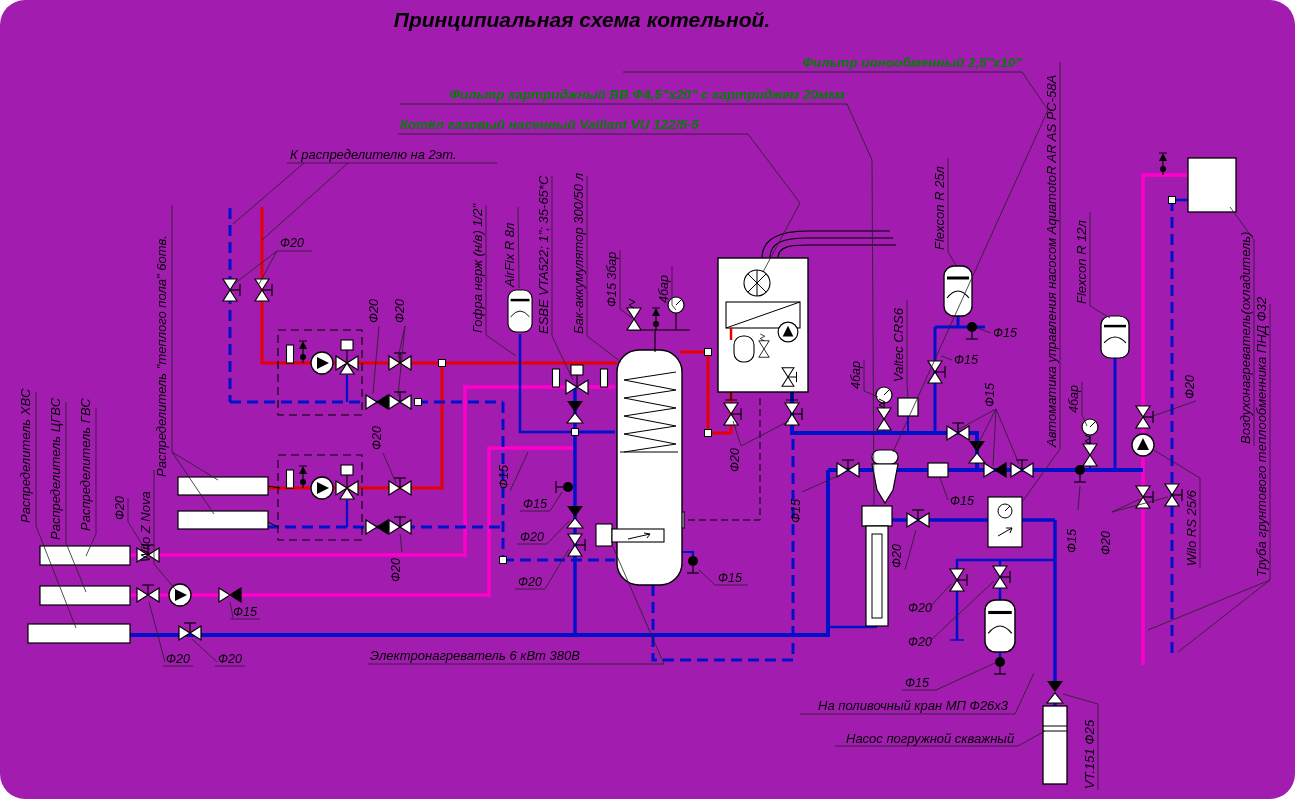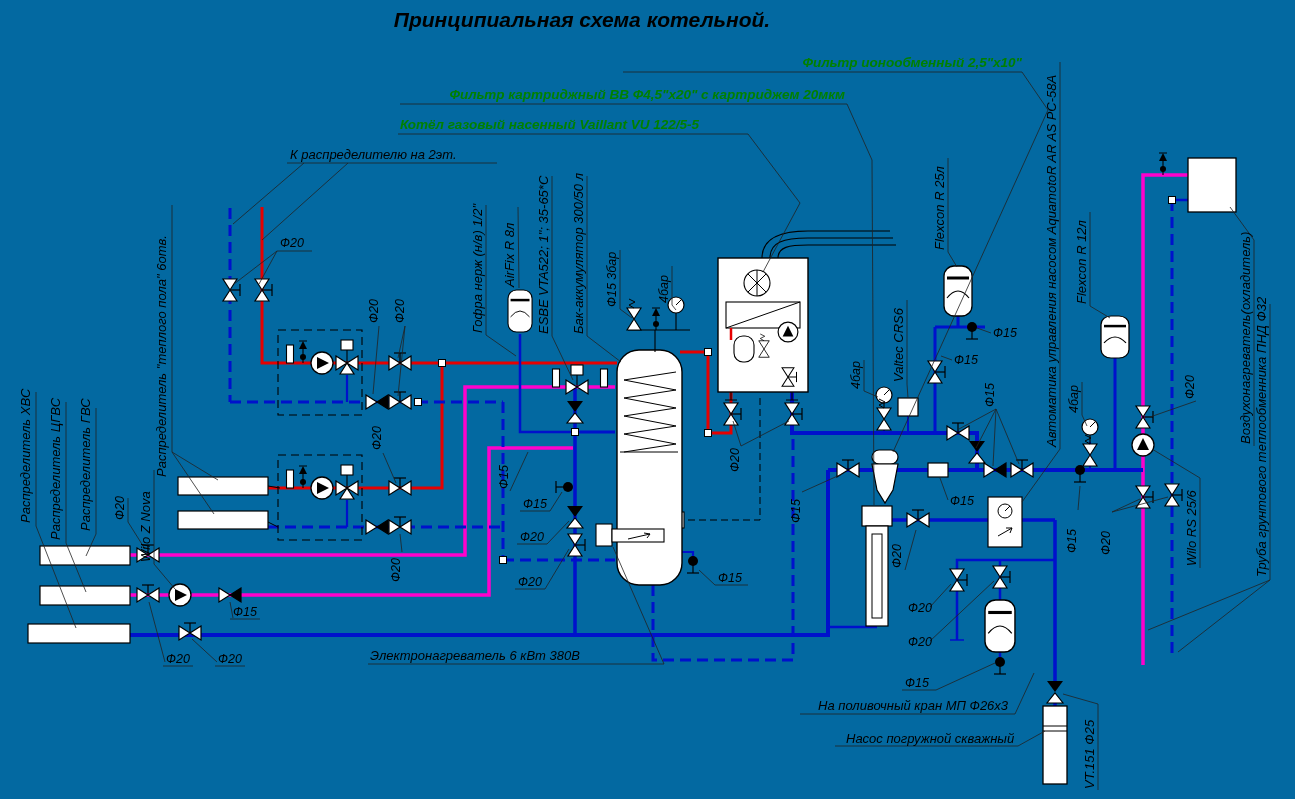--- a/index.html
+++ b/index.html
@@ -1,17 +1,17 @@
 <!DOCTYPE html>
 <html><head>
 <meta charset="utf-8">
 <style>
   html,body{margin:0;padding:0;background:#fff;}
-  .sheet{position:relative;width:1295px;height:799px;background:#0369a1;overflow:hidden;
-         font-family:"Liberation Sans",sans-serif;}
+  .sheet{position:relative;width:1295px;height:799px;background:#a21caf;overflow:hidden;
+         font-family:"Liberation Sans",sans-serif;border-radius:25px;}
   svg{position:absolute;left:0;top:0;}
   text{font-family:"Liberation Sans",sans-serif;font-style:italic;fill:#000;}
   .t13{font-size:13px;}
   .t12{font-size:12.5px;}
   .green{fill:#008000;font-weight:600;font-size:13.5px;}
   .title{font-size:21px;font-weight:600;}
 </style>
 </head>
 <body>
 

